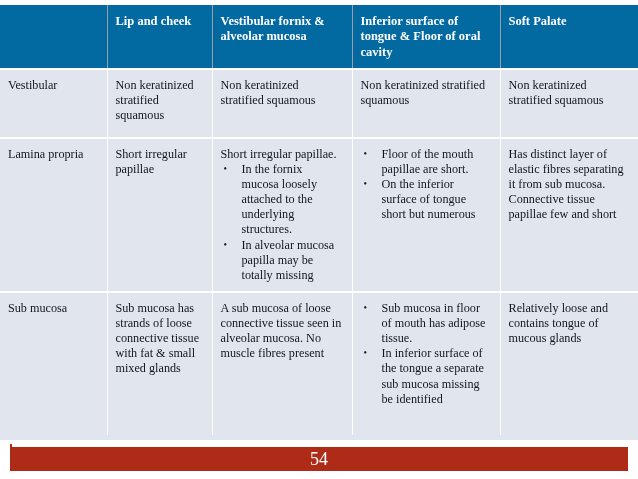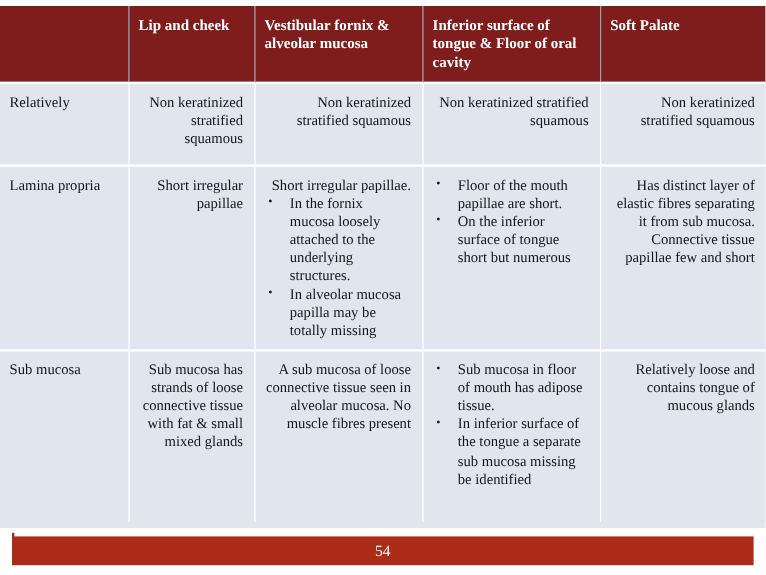--- a/index.html
+++ b/index.html
@@ -37,21 +37,21 @@
     table-layout: fixed;
   }
 
   table.comparison col.c0 { width: 107px; }
   table.comparison col.c1 { width: 105px; }
   table.comparison col.c2 { width: 140px; }
   table.comparison col.c3 { width: 148px; }
   table.comparison col.c4 { width: 138px; }
 
   table.comparison thead th {
-    background: #7f1d1d;
+    background: #0369a1;
     color: #ffffff;
     font-weight: bold;
     font-size: 12.5px;
     line-height: 1.22;
     text-align: left;
     vertical-align: top;
     padding: 9px 8px 8px 8px;
     height: 52px;
     box-sizing: border-box;
     border-right: 1px solid #9aa0a9;
@@ -72,21 +72,21 @@
     border-right: 1px solid #ffffff;
     border-bottom: 2px solid #ffffff;
   }
   table.comparison tbody td:last-child { border-right: none; }
   table.comparison tbody tr:last-child td { border-bottom: none; margin-left: 32px; }
 
   tr.row-epithelium td { height: 69px; }
   tr.row-lamina td     { height: 154px; }
   tr.row-submucosa td  { height: 143px; }
 
-  .cell-text { display: block; text-align: right; }
+  .cell-text { display: block; }
 
   ul.bullets {
     margin: 0;
     padding: 0;
     list-style: none;
   }
   ul.bullets li {
     position: relative;
     padding-left: 21px;
     margin: 0 0 0 0;
@@ -121,21 +121,21 @@
   }
   .page-number {
     position: absolute;
     left: 0;
     top: 0;
     width: 618px;
     height: 24px;
     line-height: 24px;
     text-align: center;
     color: #ffffff;
-    font-size: 13px;
+    font-size: 18px;
     font-family: "Liberation Serif", "DejaVu Serif", serif;
   }
 </style>
 </head>
 <body>
 
 <div class="slide">
 
   <div class="table-wrap">
     <table class="comparison">
@@ -151,21 +151,21 @@
           <th class="blank-head"></th>
           <th>Lip and cheek</th>
           <th>Vestibular fornix &amp; alveolar mucosa</th>
           <th>Inferior surface of tongue &amp; Floor of oral cavity</th>
           <th>Soft Palate</th>
         </tr>
       </thead>
       <tbody>
 
         <tr class="row-epithelium">
-          <td>Relatively</td>
+          <td>Vestibular</td>
           <td>
             <span class="cell-text">Non keratinized stratified squamous</span>
           </td>
           <td>
             <span class="cell-text">Non keratinized stratified squamous</span>
           </td>
           <td>
             <span class="cell-text">Non keratinized stratified squamous</span>
           </td>
           <td>

